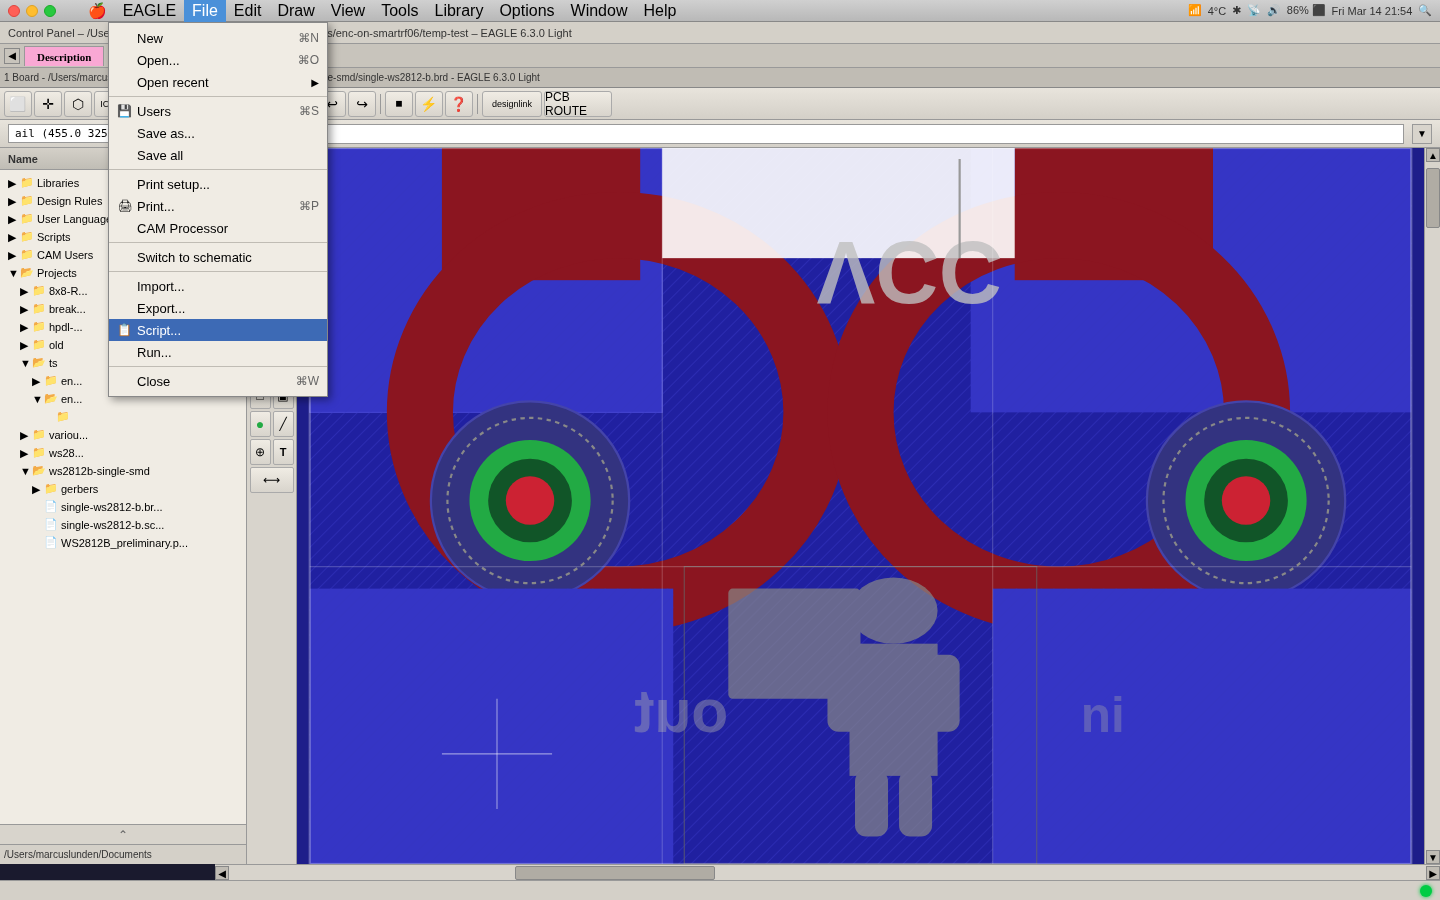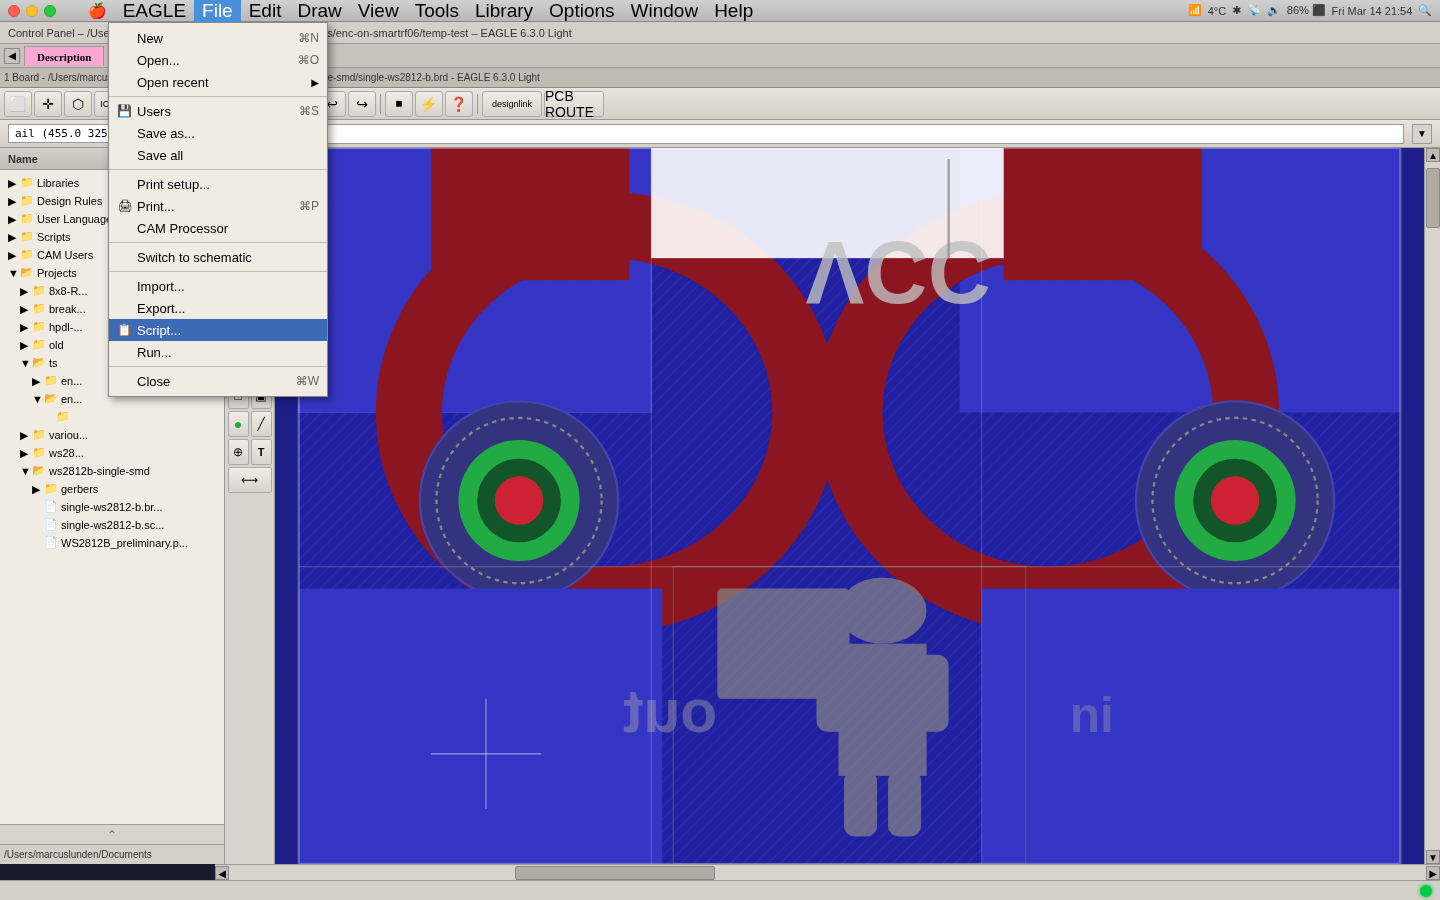--- a/index.html
+++ b/index.html
@@ -43,21 +43,21 @@
       gap: 0;
       position: absolute;
       left: 80px;
       top: 0;
       height: 22px;
     }
     .menu-item {
       padding: 0 8px;
       height: 22px;
       line-height: 22px;
-      font-size: 19px;
+      font-size: 16px;
       color: #000;
       cursor: pointer;
       white-space: nowrap;
     }
     .menu-item.active { background: #4a90d9; color: #fff; }
     .apple-logo { font-size: 15px; padding: 0 8px; }
 
     .title-center {
       position: absolute;
       left: 50%;
@@ -181,21 +181,21 @@
 
     
     .content-area {
       display: flex;
       flex: 1;
       overflow: hidden;
     }
 
     
     .left-sidebar {
-      width: 225px;
+      width: 247px;
       background: #f0ece4;
       border-right: 1px solid #999;
       display: flex;
       flex-direction: column;
       overflow: hidden;
     }
     .sidebar-header {
       height: 22px;
       background: linear-gradient(to bottom, #d4d0c8, #c0bdb5);
       border-bottom: 1px solid #999;
@@ -541,21 +541,21 @@
     <div class="toolbar-btn">👁</div>
     <div class="toolbar-separator"></div>
     <div class="toolbar-btn">↩</div>
     <div class="toolbar-btn">↪</div>
     <div class="toolbar-separator"></div>
     <div class="toolbar-btn">⏹</div>
     <div class="toolbar-btn">⚡</div>
     <div class="toolbar-btn">❓</div>
     <div class="toolbar-separator"></div>
     <div class="toolbar-btn" style="font-size:9px; width:60px;">designlink</div>
-    <div class="toolbar-btn" style="font-size:14px; width:60px;">PCB ROUTE</div>
+    <div class="toolbar-btn" style="font-size:12px; width:68px;">PCB ROUTE</div>
   </div>
 
   <div class="status-bar">
     <div class="coord-display">ail (455.0 325.0)</div>
     <input type="text" class="cmd-input" value="" style="">
     <div class="cmd-dropdown">▼</div>
   </div>
 
   <div class="content-area">
 

